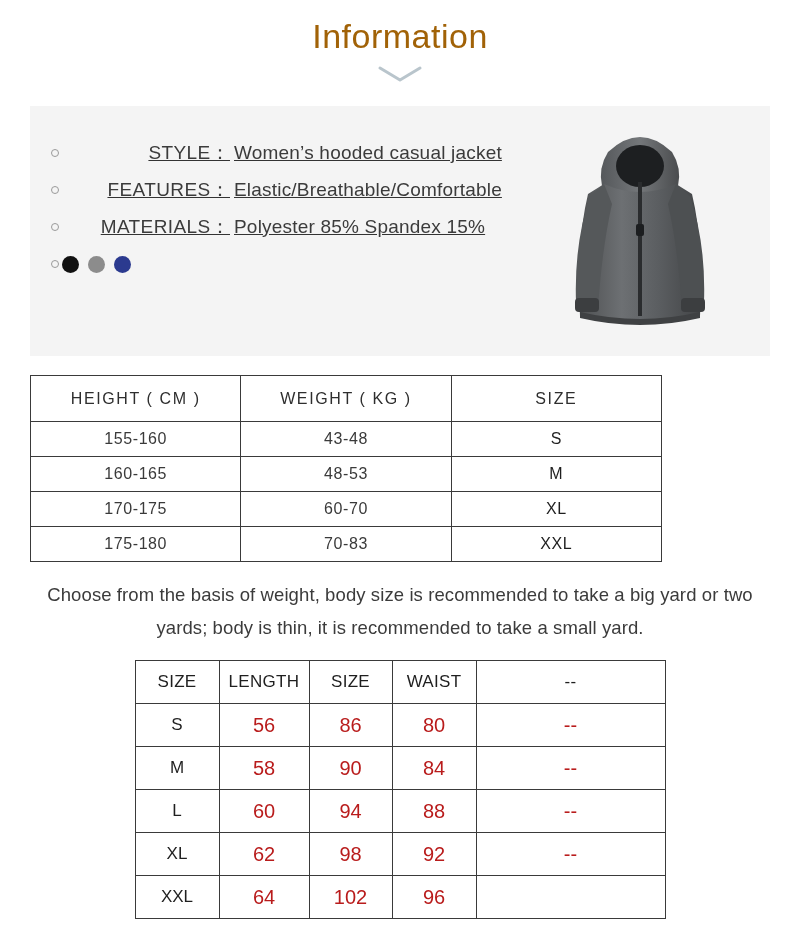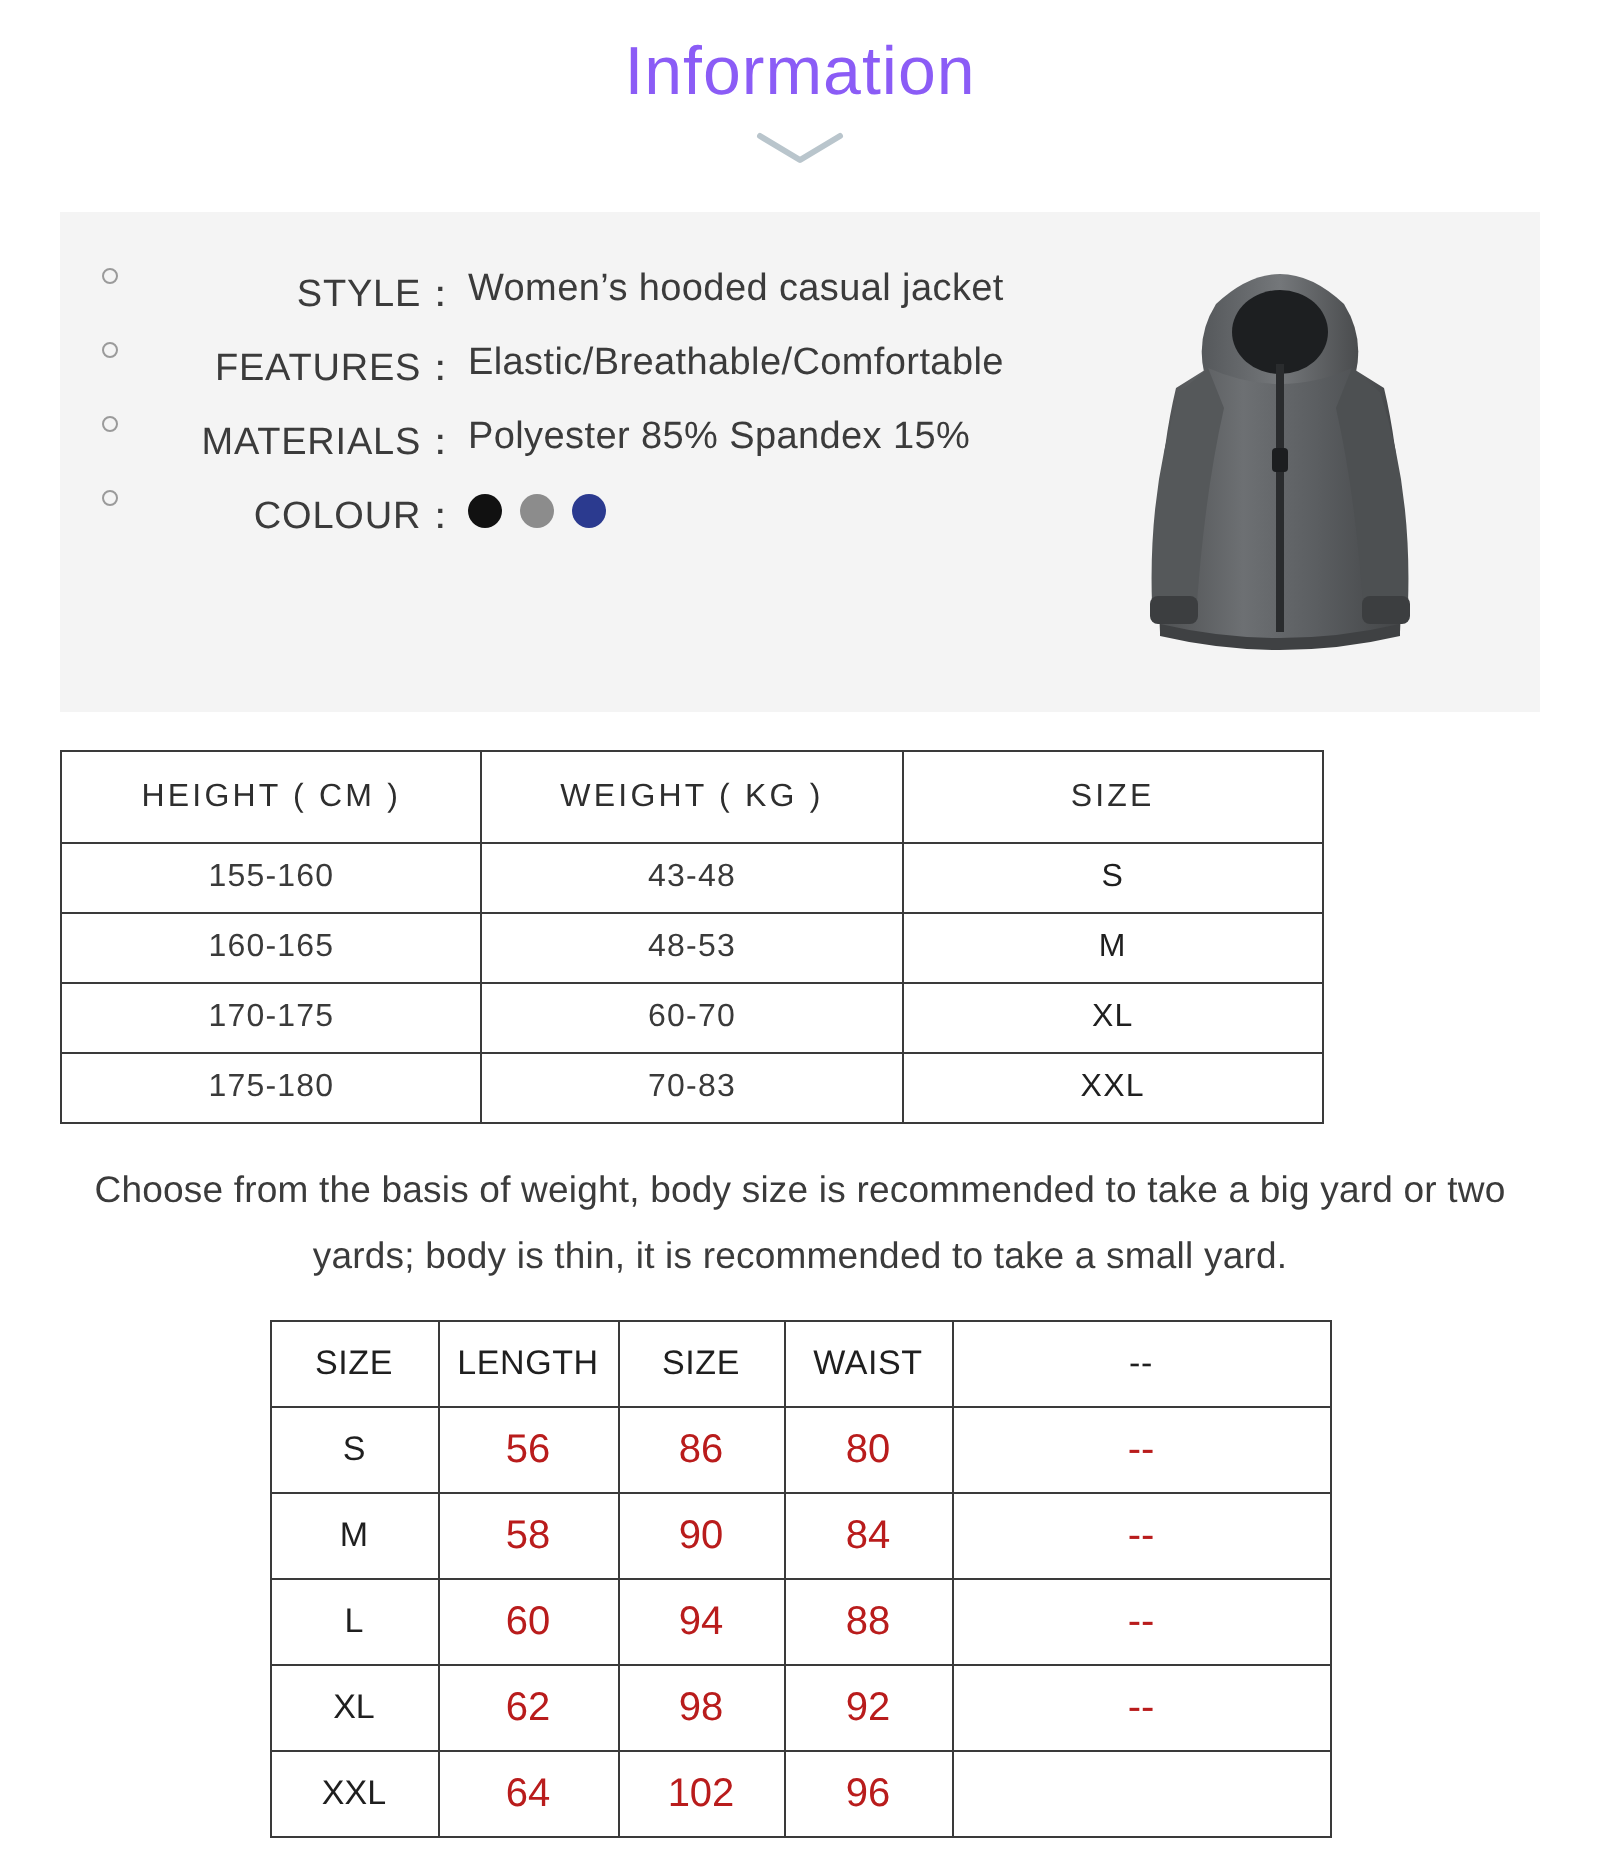--- a/index.html
+++ b/index.html
@@ -14,21 +14,21 @@
     color: #333333;
     position: relative;
     overflow: hidden;
   }
 
   
   .page-title {
     text-align: center;
     font-size: 34px;
     font-weight: normal;
-    color: #8b5cf6;
+    color: #a16207;
     letter-spacing: 0.5px;
     margin: 14px 0 0 0;
     padding: 0;
     line-height: 44px;
   }
   .chevron-wrap {
     display: flex;
     justify-content: center;
     margin-top: 6px;
     height: 22px;
@@ -44,22 +44,23 @@
     box-sizing: border-box;
   }
   .info-list {
     position: absolute;
     top: 28px;
     left: 18px;
     width: 500px;
   }
   .info-row {
     display: flex;
-    align-items: flex-start;
+    align-items: center;
     height: 37px;
+    text-decoration: underline;
   }
   .bullet {
     width: 14px;
     flex: 0 0 14px;
     display: flex;
     justify-content: center;
   }
   .bullet i {
     display: block;
     width: 6px;
@@ -214,21 +215,20 @@
           <i></i>
         </span>
       <span class="info-label">MATERIALS：</span>
       <span class="info-value">Polyester 85% Spandex 15%</span>
     </div>
 
     <div class="info-row">
       <span class="bullet">
           <i></i>
         </span>
-      <span class="info-label">COLOUR：</span>
       <span class="swatches">
         <span class="swatch" style="background:#111111"></span>
         <span class="swatch" style="background:#8c8c8c"></span>
         <span class="swatch" style="background:#2b3a8f"></span>
       </span>
     </div>
 
   </div>
 
   <div class="product-photo">

